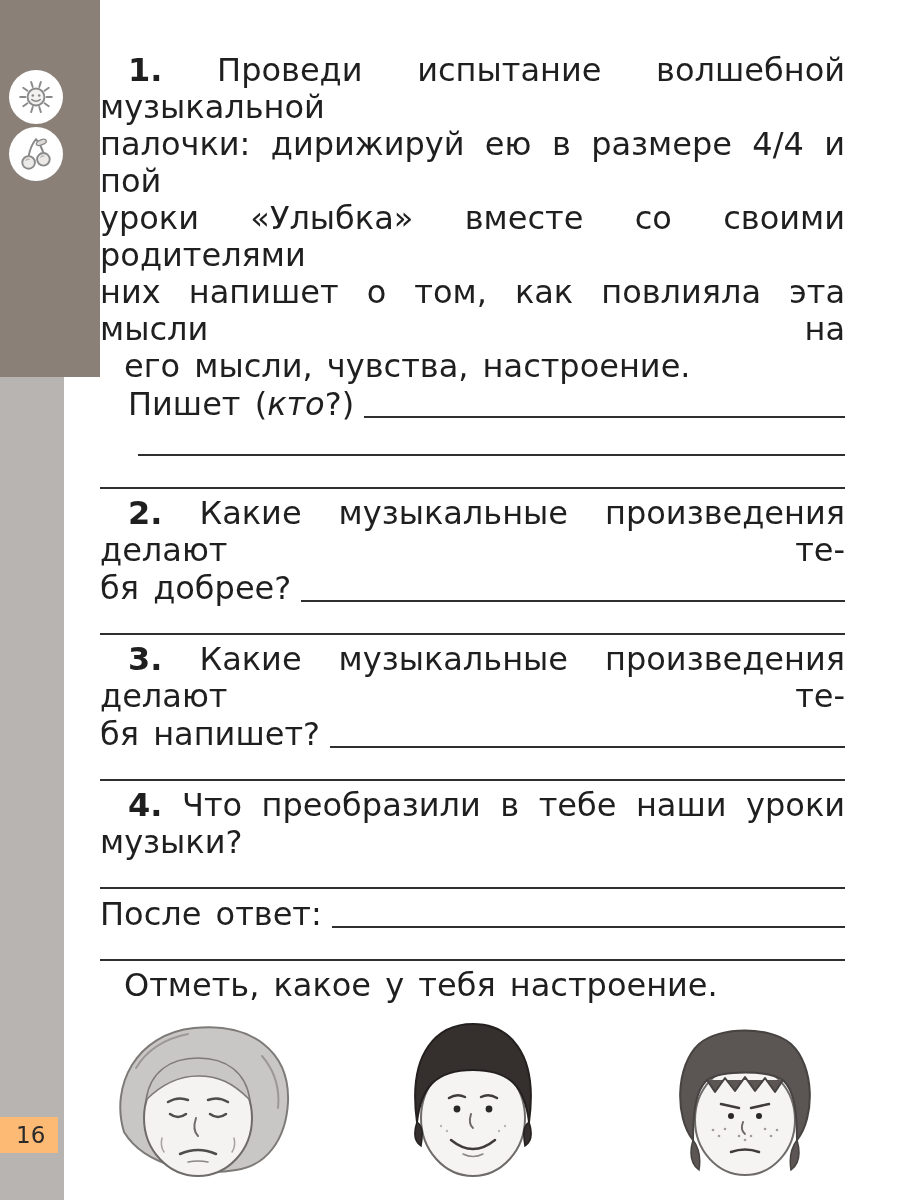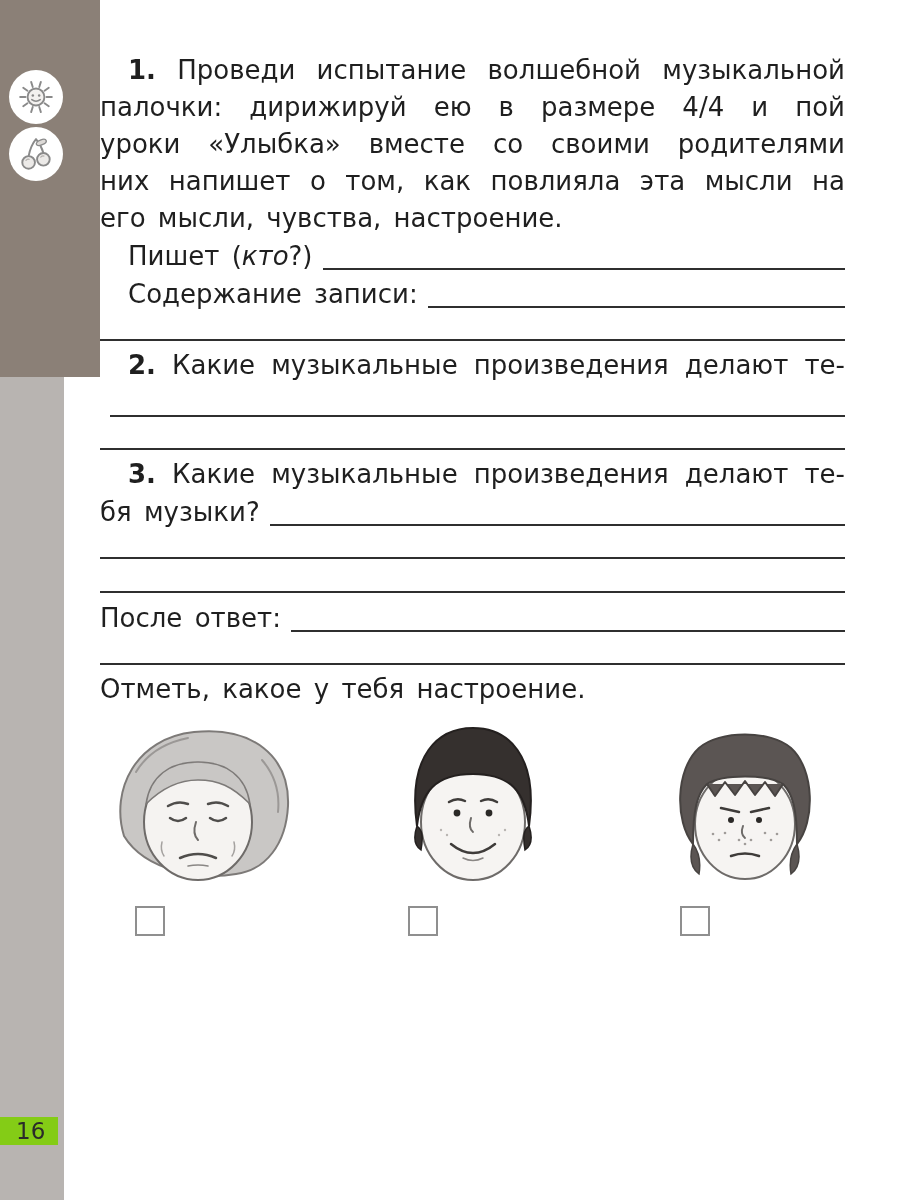--- a/index.html
+++ b/index.html
@@ -14,32 +14,32 @@
   
   .sidebar-dark  { position:absolute; left:0; top:0; width:100px; height:377px; background:#8b8077; }
   .sidebar-light { position:absolute; left:0; top:377px; width:64px; height:823px; background:#b8b4b1; }
   .badge {
     position:absolute; left:9px; width:54px; height:54px; border-radius:50%;
     background:#ffffff; display:flex; align-items:center; justify-content:center;
   }
   .badge-sun    { top:70px; }
   .badge-cherry { top:127px; }
   .pagenum-box {
-    position:absolute; left:0; top:1117px; width:58px; height:28px; background:#84cc16;
+    position:absolute; left:0; top:1117px; width:58px; height:36px; background:#fdba74;
     display:flex; align-items:center; padding-left:16px;
     font-size:23px; color:#2a2a2a;
   }
   
   .content {
     position:absolute; left:100px; top:0; width:745px; height:1200px;
     padding-top:52px;
-    font-size:26px; line-height:37px; word-spacing:4px;
+    font-size:32px; line-height:37px; word-spacing:4px;
   }
   .jline { text-align:justify; text-align-last:justify; }
-  .lline { text-align:left; }
+  .lline { text-align:left;margin-left:24px; }
   .indent { text-indent:28px; }
   .num { font-weight:bold; }
   .it  { font-style:italic; }
   .write-line { display:flex; align-items:stretch; height:38px; }
   .write-line .lbl { flex:0 0 auto; white-space:nowrap; align-self:flex-end; }
   .write-line .rule { flex:1 1 auto; border-bottom:2px solid #2f2f2f; margin:0 0 5px 10px; }
   .pad-ind { padding-left:28px; }
   .full-rule { border-bottom:2px solid #2f2f2f; height:28px; margin-bottom:6px; }
   .mt6 { margin-top:6px; }
   
@@ -91,50 +91,54 @@
     <div class="jline">палочки: дирижируй ею в размере 4/4 и пой</div>
     <div class="jline">уроки «Улыбка» вместе со своими родителями</div>
     <div class="jline">них напишет о том, как повлияла эта мысли на</div>
     <div class="lline">его мысли, чувства, настроение.</div>
 
     <div class="write-line pad-ind">
       <span class="lbl"><span>Пишет (</span><span class="it">кто</span><span>?)</span></span>
       <span class="rule"></span>
     </div>
     <div class="write-line pad-ind">
-      <span class="lbl">Содержание записи:</span>
       <span class="rule"></span>
     </div>
     <div class="full-rule"></div>
   </div>
 
   <div class="mt6">
     <div class="jline indent">
       <span class="num">2.</span>
       <span>Какие музыкальные произведения делают те-</span>
     </div>
     <div class="write-line">
+      <span class="lbl">бя добрее?</span>
       <span class="rule"></span>
     </div>
     <div class="full-rule"></div>
   </div>
 
   <div class="mt6">
     <div class="jline indent">
       <span class="num">3.</span>
       <span>Какие музыкальные произведения делают те-</span>
     </div>
     <div class="write-line">
-      <span class="lbl">бя музыки?</span>
-      <span class="rule"></span>
-    </div>
-    <div class="full-rule"></div>
-  </div>
-
-  <div class="mt6">
+      <span class="lbl">бя напишет?</span>
+      <span class="rule"></span>
+    </div>
+    <div class="full-rule"></div>
+  </div>
+
+  <div class="mt6">
+    <div class="jline indent">
+      <span class="num">4.</span>
+      <span>Что преобразили в тебе наши уроки музыки?</span>
+    </div>
     <div class="full-rule"></div>
     <div class="write-line mt6">
       <span class="lbl">После ответ:</span>
       <span class="rule"></span>
     </div>
     <div class="full-rule"></div>
   </div>
 
   <div class="mt6">
     <div class="lline">Отметь, какое у тебя настроение.</div>

